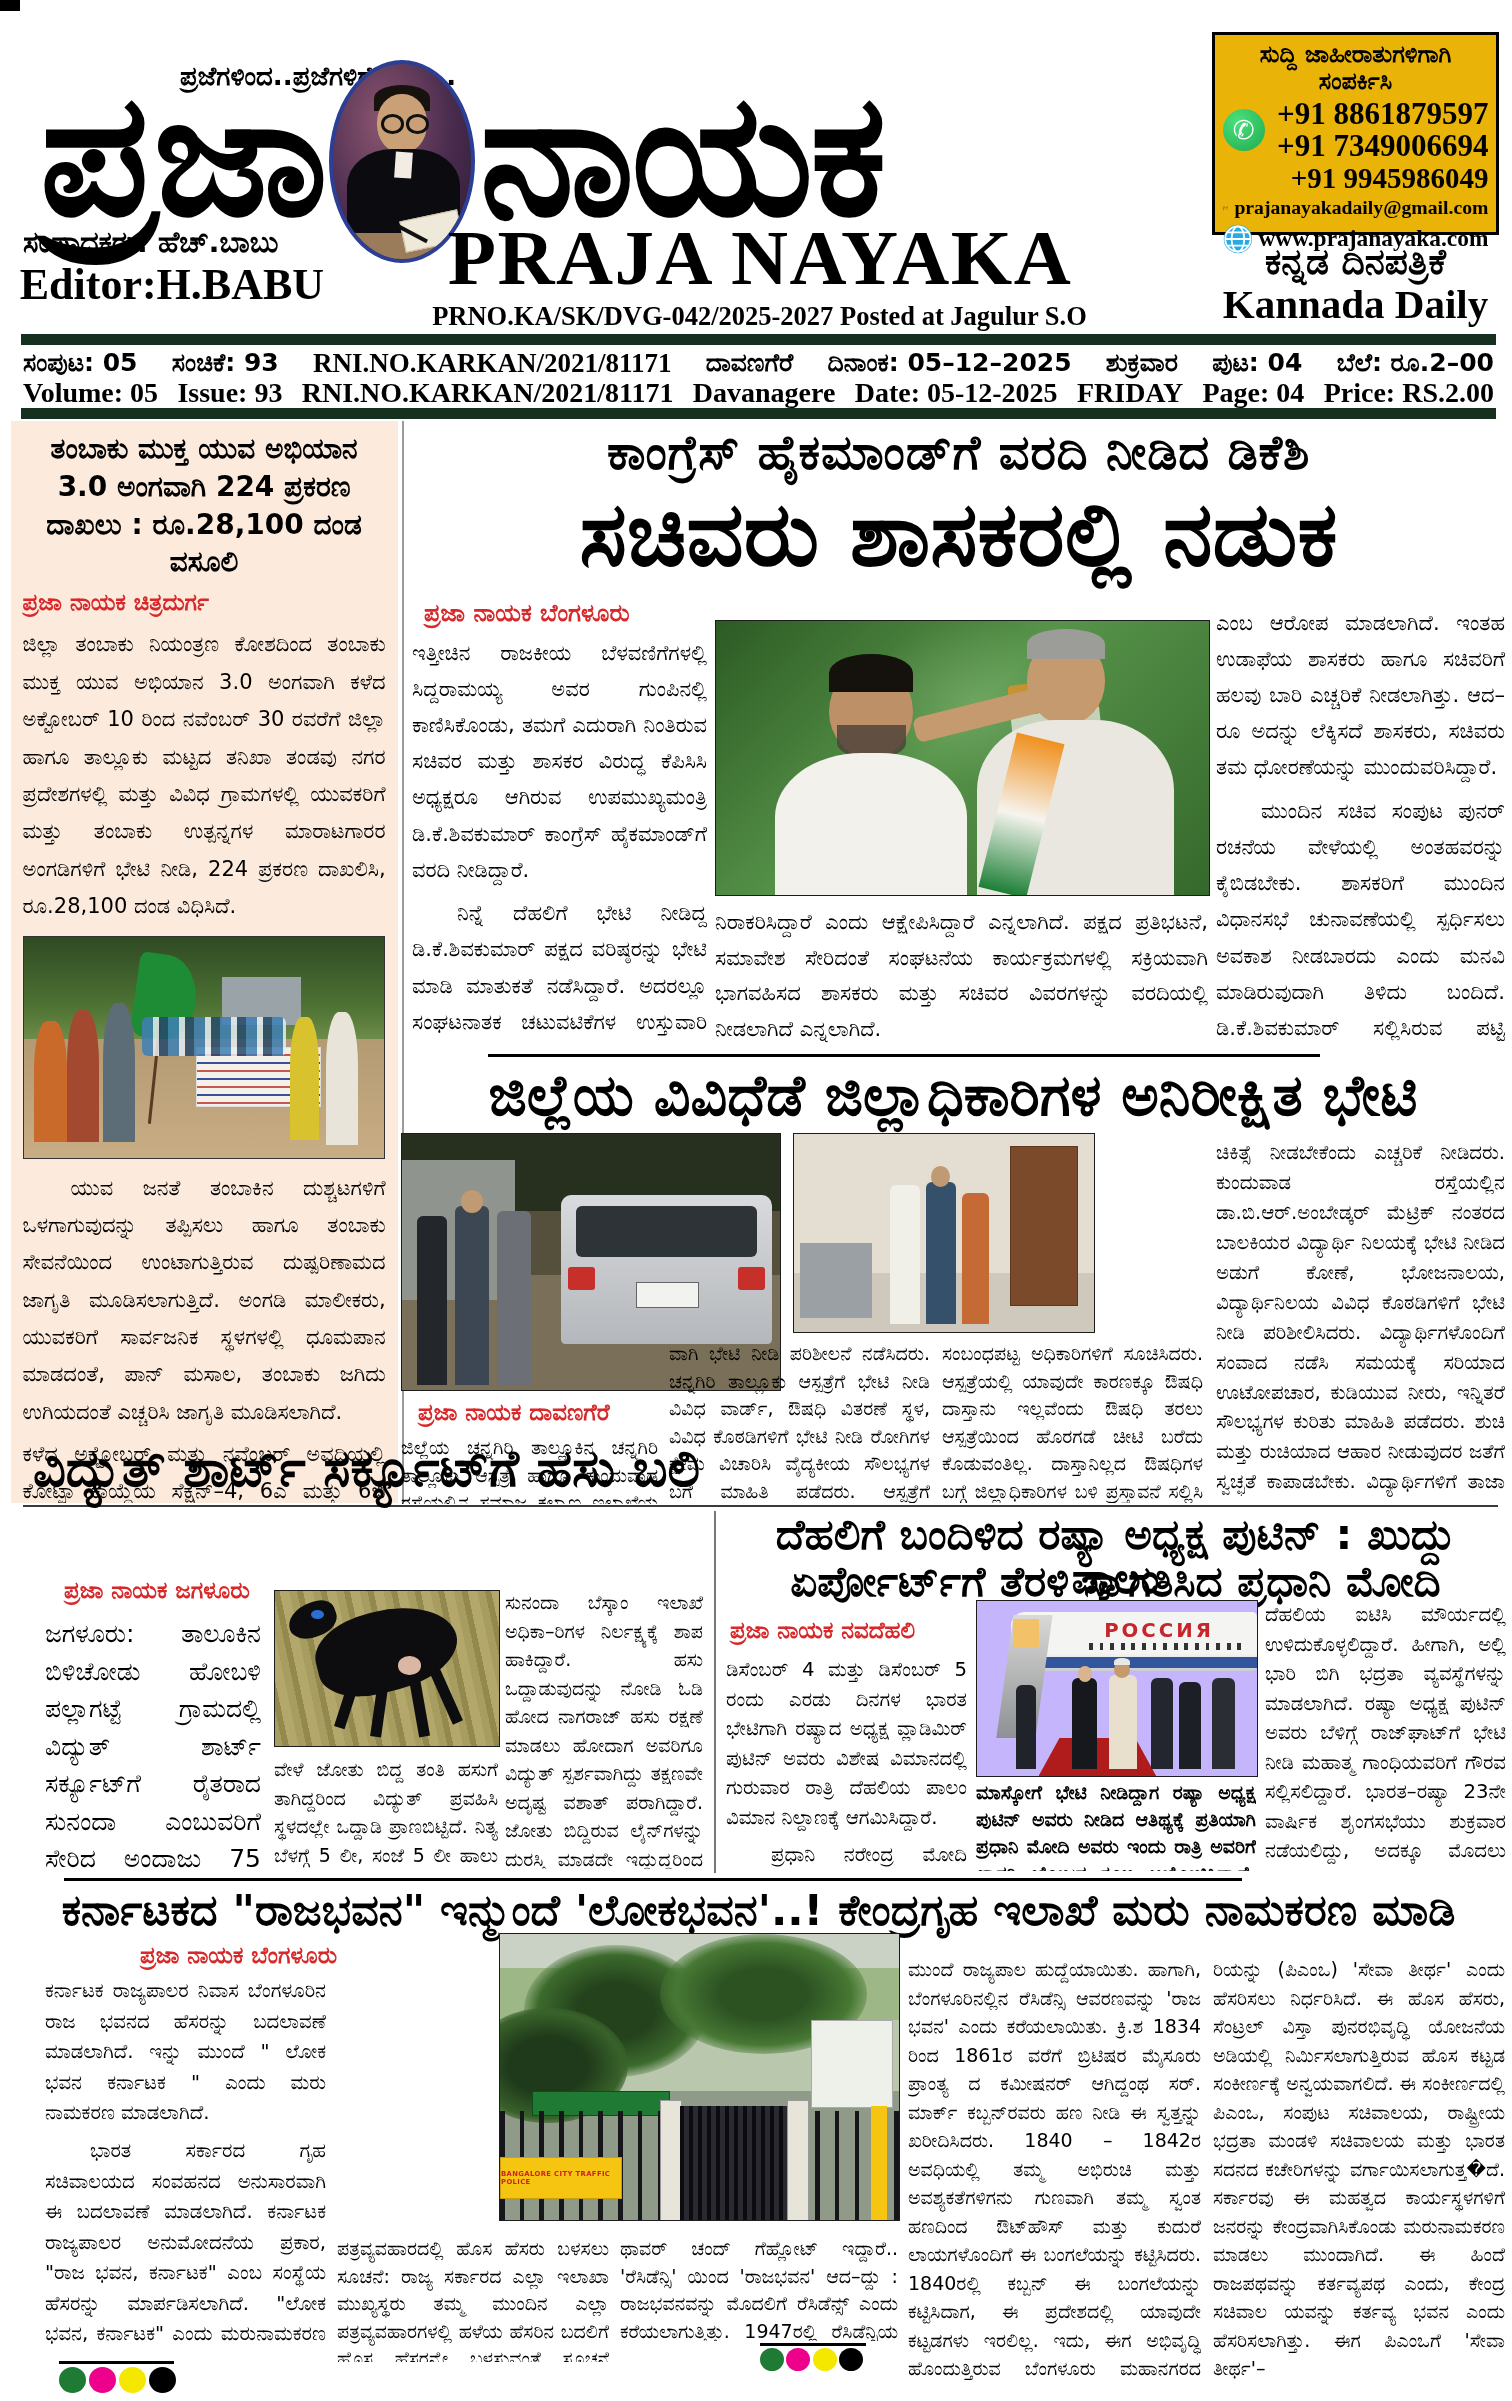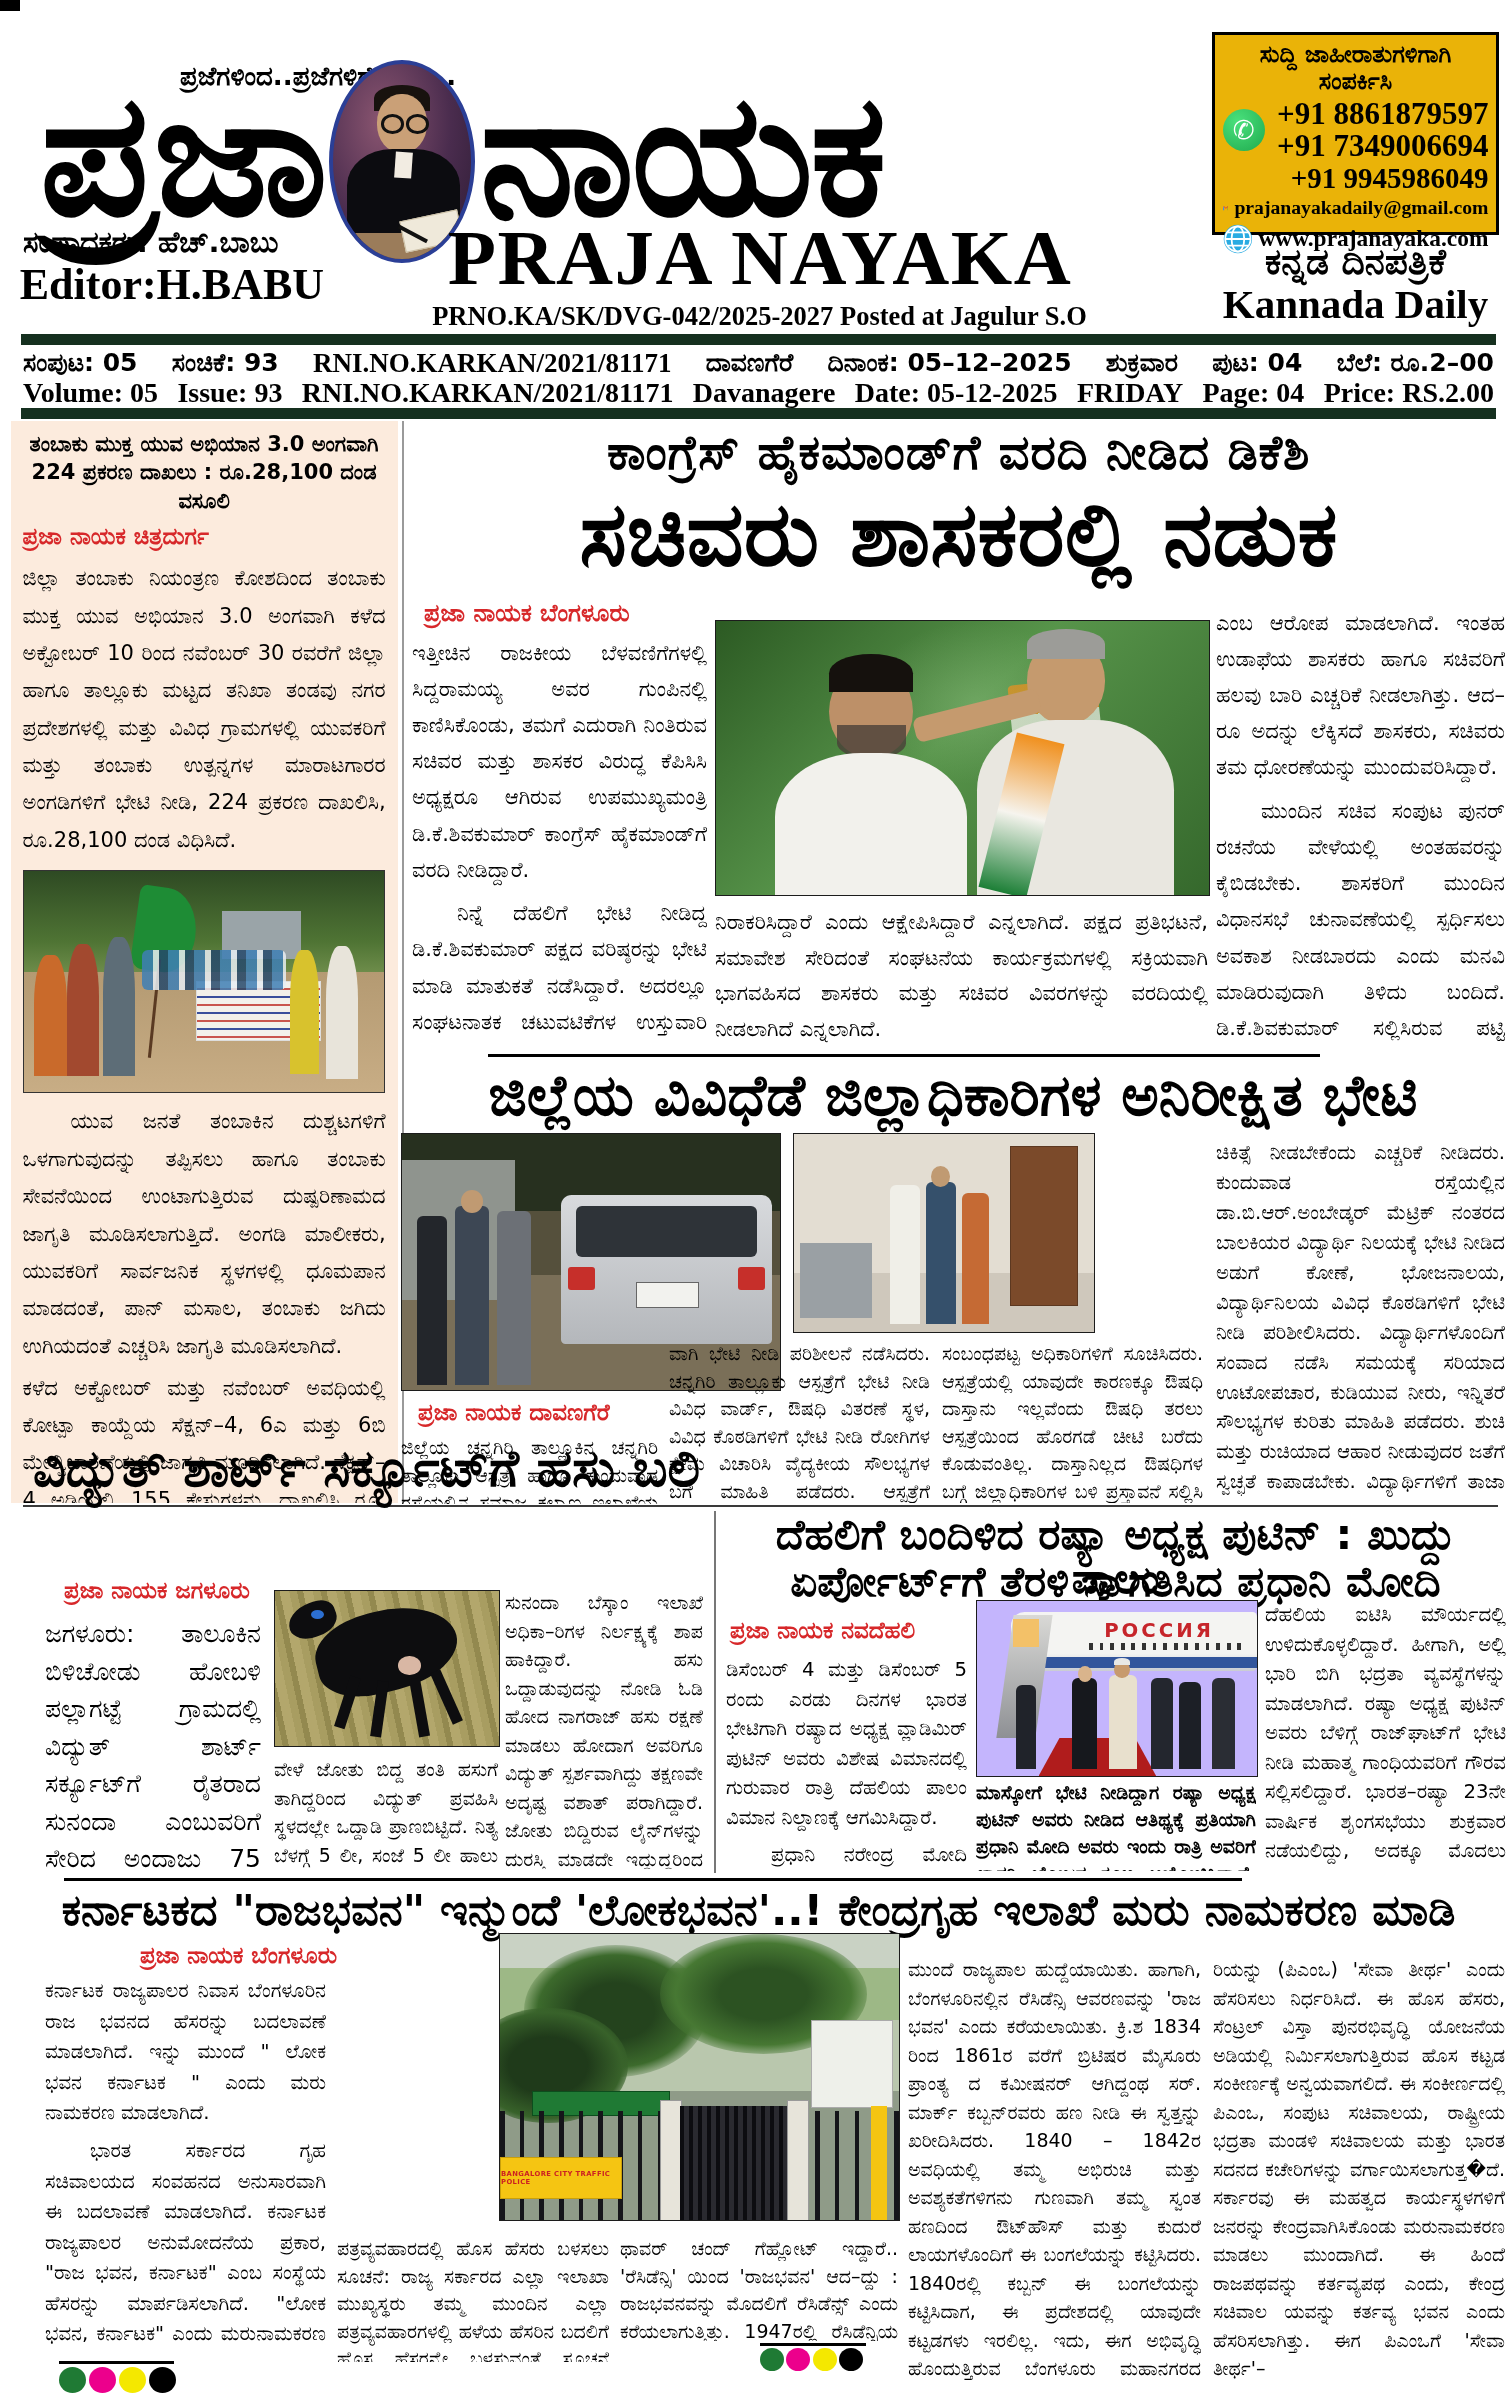--- a/index.html
+++ b/index.html
@@ -125,21 +125,21 @@
   <span>RNI.NO.KARKAN/2021/81171</span>
   <span>Davanagere</span>
   <span>Date: 05-12-2025</span>
   <span>FRIDAY</span>
   <span>Page:  04</span>
   <span>Price:  RS.2.00</span>
 </div>
 <div class="bar" style="top:408px;"></div>
 
 <div class="abs" style="left:10.6px;top:421px;width:387px;height:1082px;background:#fcebdd;box-sizing:border-box;padding:9px 12px;overflow:hidden;">
-  <div class="center bold" style="font-size:21px;line-height:1.35;">ತಂಬಾಕು ಮುಕ್ತ ಯುವ ಅಭಿಯಾನ 3.0 ಅಂಗವಾಗಿ 224 ಪ್ರಕರಣ ದಾಖಲು : ರೂ.28,100 ದಂಡ ವಸೂಲಿ</div>
+  <div class="center bold" style="font-size:28px;line-height:1.35;">ತಂಬಾಕು ಮುಕ್ತ ಯುವ ಅಭಿಯಾನ 3.0 ಅಂಗವಾಗಿ 224 ಪ್ರಕರಣ ದಾಖಲು : ರೂ.28,100 ದಂಡ ವಸೂಲಿ</div>
   <div class="byline" style="margin-top:7.6px;">ಪ್ರಜಾ ನಾಯಕ ಚಿತ್ರದುರ್ಗ</div>
   <div class="just" style="font-size:21px;line-height:1.78;margin-top:10.6px;">ಜಿಲ್ಲಾ ತಂಬಾಕು ನಿಯಂತ್ರಣ ಕೋಶದಿಂದ ತಂಬಾಕು ಮುಕ್ತ ಯುವ ಅಭಿಯಾನ 3.0 ಅಂಗವಾಗಿ ಕಳೆದ ಅಕ್ಟೋಬರ್ 10 ರಿಂದ ನವೆಂಬರ್ 30 ರವರೆಗೆ ಜಿಲ್ಲಾ ಹಾಗೂ ತಾಲ್ಲೂಕು ಮಟ್ಟದ ತನಿಖಾ ತಂಡವು ನಗರ ಪ್ರದೇಶಗಳಲ್ಲಿ ಮತ್ತು ವಿವಿಧ ಗ್ರಾಮಗಳಲ್ಲಿ ಯುವಕರಿಗೆ ಮತ್ತು ತಂಬಾಕು ಉತ್ಪನ್ನಗಳ ಮಾರಾಟಗಾರರ ಅಂಗಡಿಗಳಿಗೆ ಭೇಟಿ ನೀಡಿ, 224 ಪ್ರಕರಣ ದಾಖಲಿಸಿ, ರೂ.28,100 ದಂಡ ವಿಧಿಸಿದೆ.</div>
 
   <div class="photo" style="position:relative;width:360px;height:221px;margin-top:10.6px;border:0.8px solid #333;">
     <div class="abs" style="left:0;top:0;width:100%;height:46%;background:linear-gradient(180deg,#2e4a23,#4f7434 70%,#6d8c4a);"></div>
     <div class="abs" style="left:0;top:46%;width:100%;height:54%;background:linear-gradient(180deg,#b49a72,#c8ad85);"></div>
     <div class="abs" style="left:55%;top:18%;width:22%;height:22%;background:#9aa4a8;"></div>
     <div class="abs" style="left:31%;top:8%;width:17%;height:38%;background:#1e8c35;border-radius:12% 60% 50% 20%;transform:rotate(8deg);"></div>
     <div class="abs" style="left:36%;top:40%;width:3px;height:45%;background:#5a3a22;transform:rotate(6deg);"></div>
     <div class="abs" style="left:48%;top:50%;width:34%;height:26%;background:repeating-linear-gradient(180deg,#f3f1ea 0 6px,#c9554d 6px 8.3px,#f3f1ea 8.3px 14.4px,#3a4f9c 14.4px 16px);border:1.5px solid #ddd;"></div>

